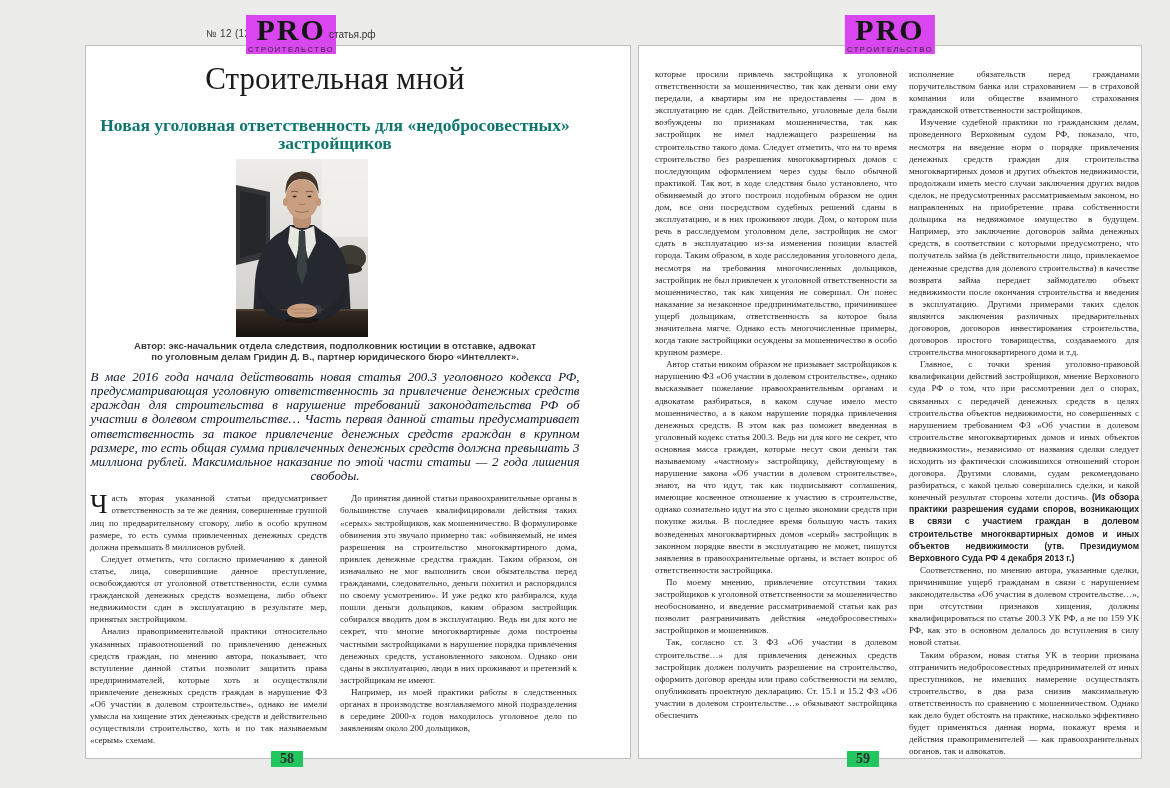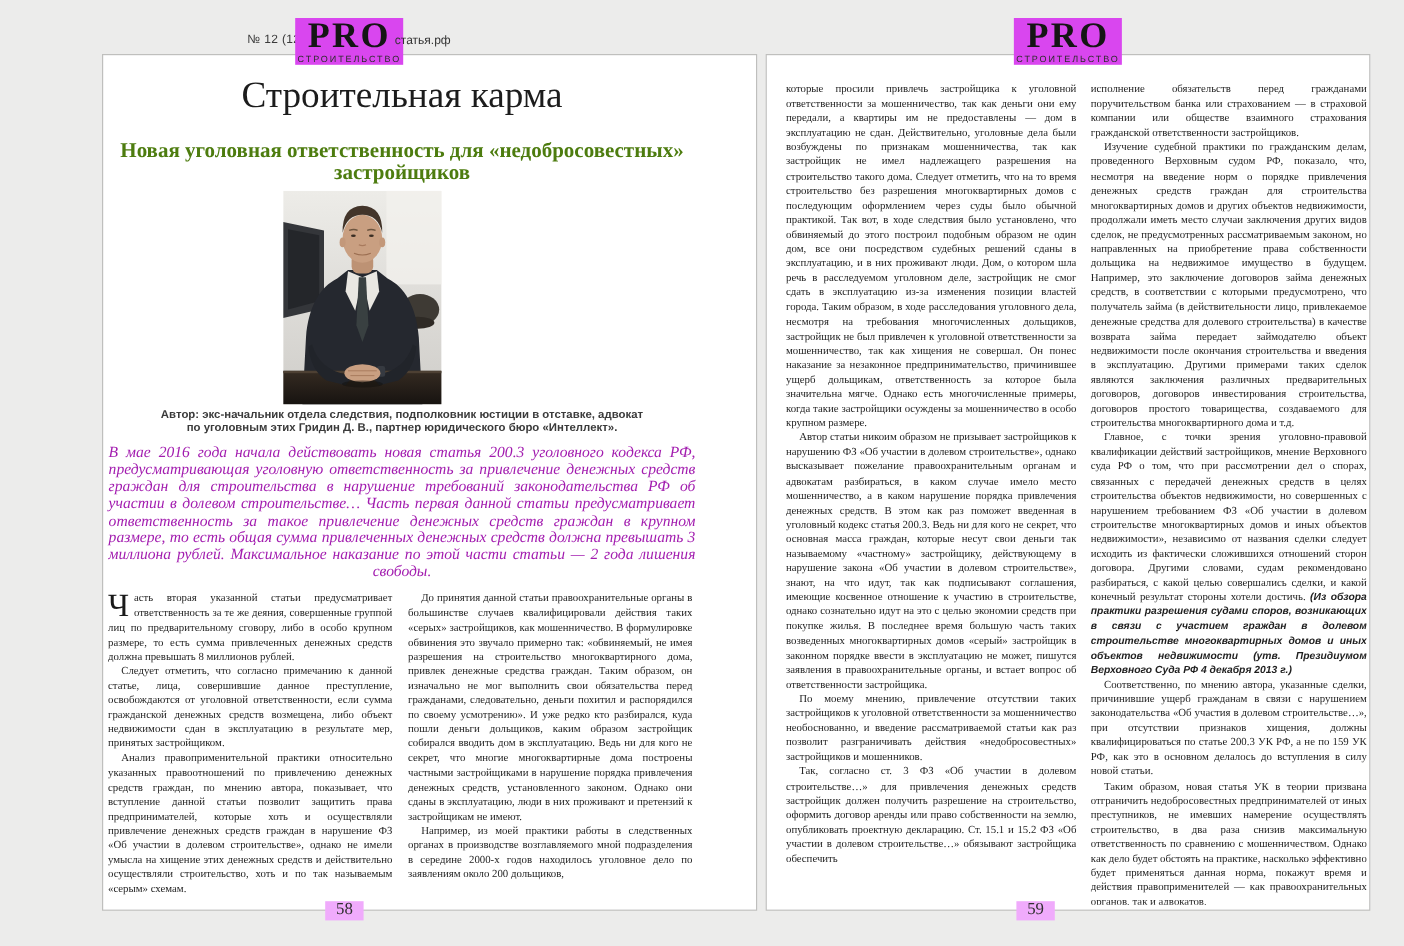--- a/index.html
+++ b/index.html
@@ -41,83 +41,83 @@
   }
   .site-url{
     position:absolute;top:-17px;left:243px;
     font-family:"Liberation Sans", sans-serif;
     font-size:10px;color:#333;
   }
 
   
   .page-num{
     position:absolute;bottom:-9px;
-    background:#f0abfc;padding:0 9px;
-    font-size:14px;color:#2f2f2f;
+    background:#22c55e;padding:0 9px;
+    font-size:14px;color:#2f2f2f;font-weight:bold;
   }
   .page-left .page-num{left:185px;}
   .page-right .page-num{left:208px;}
 
   
   .inner-l{width:490px;margin-left:4px;}
   .article-title{
     margin-top:17px;text-align:center;
     font-size:31px;line-height:32px;color:#1c1c1c;font-weight:normal;
   }
   .article-subtitle{
     margin-top:4px;text-align:center;
-    font-size:17.5px;line-height:18.5px;font-weight:bold;color:#4d7c0f;
+    font-size:17.5px;line-height:18.5px;font-weight:bold;color:#0f766e;
   }
   .photo-wrap{margin-top:6px;margin-left:146px;width:132px;height:178px;}
   .photo-wrap svg{display:block;}
   .photo-caption{
     margin:3px auto 0;width:412px;text-align:center;
     font-family:"Liberation Sans", sans-serif;
     font-size:9.5px;line-height:11.5px;font-weight:bold;color:#3b3b3b;
   }
   .lead{
     margin:7px auto 0;width:489px;
     font-style:italic;font-size:13px;line-height:14.2px;
-    text-align:justify;text-align-last:center;color:#a21caf;
+    text-align:justify;text-align-last:center;color:#0f172a;
   }
   .cols{display:flex;margin-top:9px;}
   .cols-58{height:266px;overflow:hidden;}
   .col{text-align:justify;font-size:9px;line-height:12.1px;color:#1f1f1f;overflow:hidden;}
   .col-58{width:237px;height:266px;}
   .col-58 + .col-58{margin-left:13px;}
   .col p{margin:0;text-indent:11px;}
   .col p.noindent{text-indent:0;}
   .dropcap{
     float:left;font-size:27px;line-height:22px;
     padding:1px 4px 0 0;color:#1a1a1a;
   }
   
   .inner-r{margin-left:16px;width:484px;}
   .cols-59{margin-top:22px;height:686px;}
   .col-59a{width:242px;height:686px;}
   .col-59b{width:230px;height:686px;margin-left:12px;}
   .bold-insert{
     font-family:"Liberation Sans", sans-serif;
-    font-weight:bold;font-size:8.6px;font-style:italic;
+    font-weight:bold;font-size:8.6px;
   }
 </style>
 </head>
 <body>
 
 <div class="page page-left">
 
   <div class="issue-no">№ 12 (12)</div>
   <div class="logo-block">
     <div class="logo-main">PRO</div>
     <div class="logo-sub">СТРОИТЕЛЬСТВО</div>
   </div>
   <div class="site-url">статья.рф</div>
 
   <div class="inner-l">
-    <h1 class="article-title">Строительная карма</h1>
+    <h1 class="article-title">Строительная мной</h1>
     <div class="article-subtitle">Новая уголовная ответственность для «недобросовестных» застройщиков</div>
 
     <div class="photo-wrap">
       <svg width="132" height="178" viewBox="0 0 132 178" xmlns="http://www.w3.org/2000/svg">
         <defs>
           <linearGradient id="wall" x1="0" y1="0" x2="0" y2="1">
             <stop offset="0" stop-color="#edece8"></stop>
             <stop offset="1" stop-color="#cfcdc9"></stop>
           </linearGradient>
           <linearGradient id="desk" x1="0" y1="0" x2="0" y2="1">
@@ -156,21 +156,21 @@
 
         <path d="M24,128 C28,142 38,150 52,153 L58,155 L52,162 L36,158 C26,152 22,140 21,130 Z" fill="#21242a"></path>
         <path d="M108,128 C104,142 94,150 80,153 L74,155 L80,162 L96,158 C106,152 110,140 111,130 Z" fill="#21242a"></path>
         <rect x="78" y="146" width="7" height="9" rx="2" fill="#363a41"></rect>
         <ellipse cx="66" cy="152" rx="15" ry="7.5" fill="#c99f81"></ellipse>
         <path d="M54,150 L78,150 M56,154 L76,154" stroke="#a87a5d" stroke-width="0.8" fill="none"></path>
         <ellipse cx="66" cy="161" rx="17" ry="3" fill="#120f0c" opacity="0.5"></ellipse>
       </svg>
     </div>
 
-    <div class="photo-caption">Автор: экс-начальник отдела следствия, подполковник юстиции в отставке, адвокат по уголовным этих Гридин Д. В., партнер юридического бюро «Интеллект».</div>
+    <div class="photo-caption">Автор: экс-начальник отдела следствия, подполковник юстиции в отставке, адвокат по уголовным делам Гридин Д. В., партнер юридического бюро «Интеллект».</div>
 
     <div class="lead">В мае 2016 года начала действовать новая статья 200.3 уголовного кодекса РФ, предусматривающая уголовную ответственность за привлечение денежных средств граждан для строительства в нарушение требований законодательства РФ об участии в долевом строительстве… Часть первая данной статьи предусматривает ответственность за такое привлечение денежных средств граждан в крупном размере, то есть общая сумма привлеченных денежных средств должна превышать 3 миллиона рублей. Максимальное наказание по этой части статьи — 2 года лишения свободы.</div>
 
     <div class="cols cols-58">
       <div class="col col-58">
         <p class="noindent"><span class="dropcap">Ч</span><span>асть вторая указанной статьи предусматривает ответственность за те же деяния, совершенные группой лиц по предварительному сговору, либо в особо крупном размере, то есть сумма привлеченных денежных средств должна превышать 8 миллионов рублей.</span></p>
         <p>Следует отметить, что согласно примечанию к данной статье, лица, совершившие данное преступление, освобождаются от уголовной ответственности, если сумма гражданской денежных средств возмещена, либо объект недвижимости сдан в эксплуатацию в результате мер, принятых застройщиком.</p>
         <p>Анализ правоприменительной практики относительно указанных правоотношений по привлечению денежных средств граждан, по мнению автора, показывает, что вступление данной статьи позволит защитить права предпринимателей, которые хоть и осуществляли привлечение денежных средств граждан в нарушение ФЗ «Об участии в долевом строительстве», однако не имели умысла на хищение этих денежных средств и действительно осуществляли строительство, хоть и по так называемым «серым» схемам.</p>
       </div>
       <div class="col col-58">

